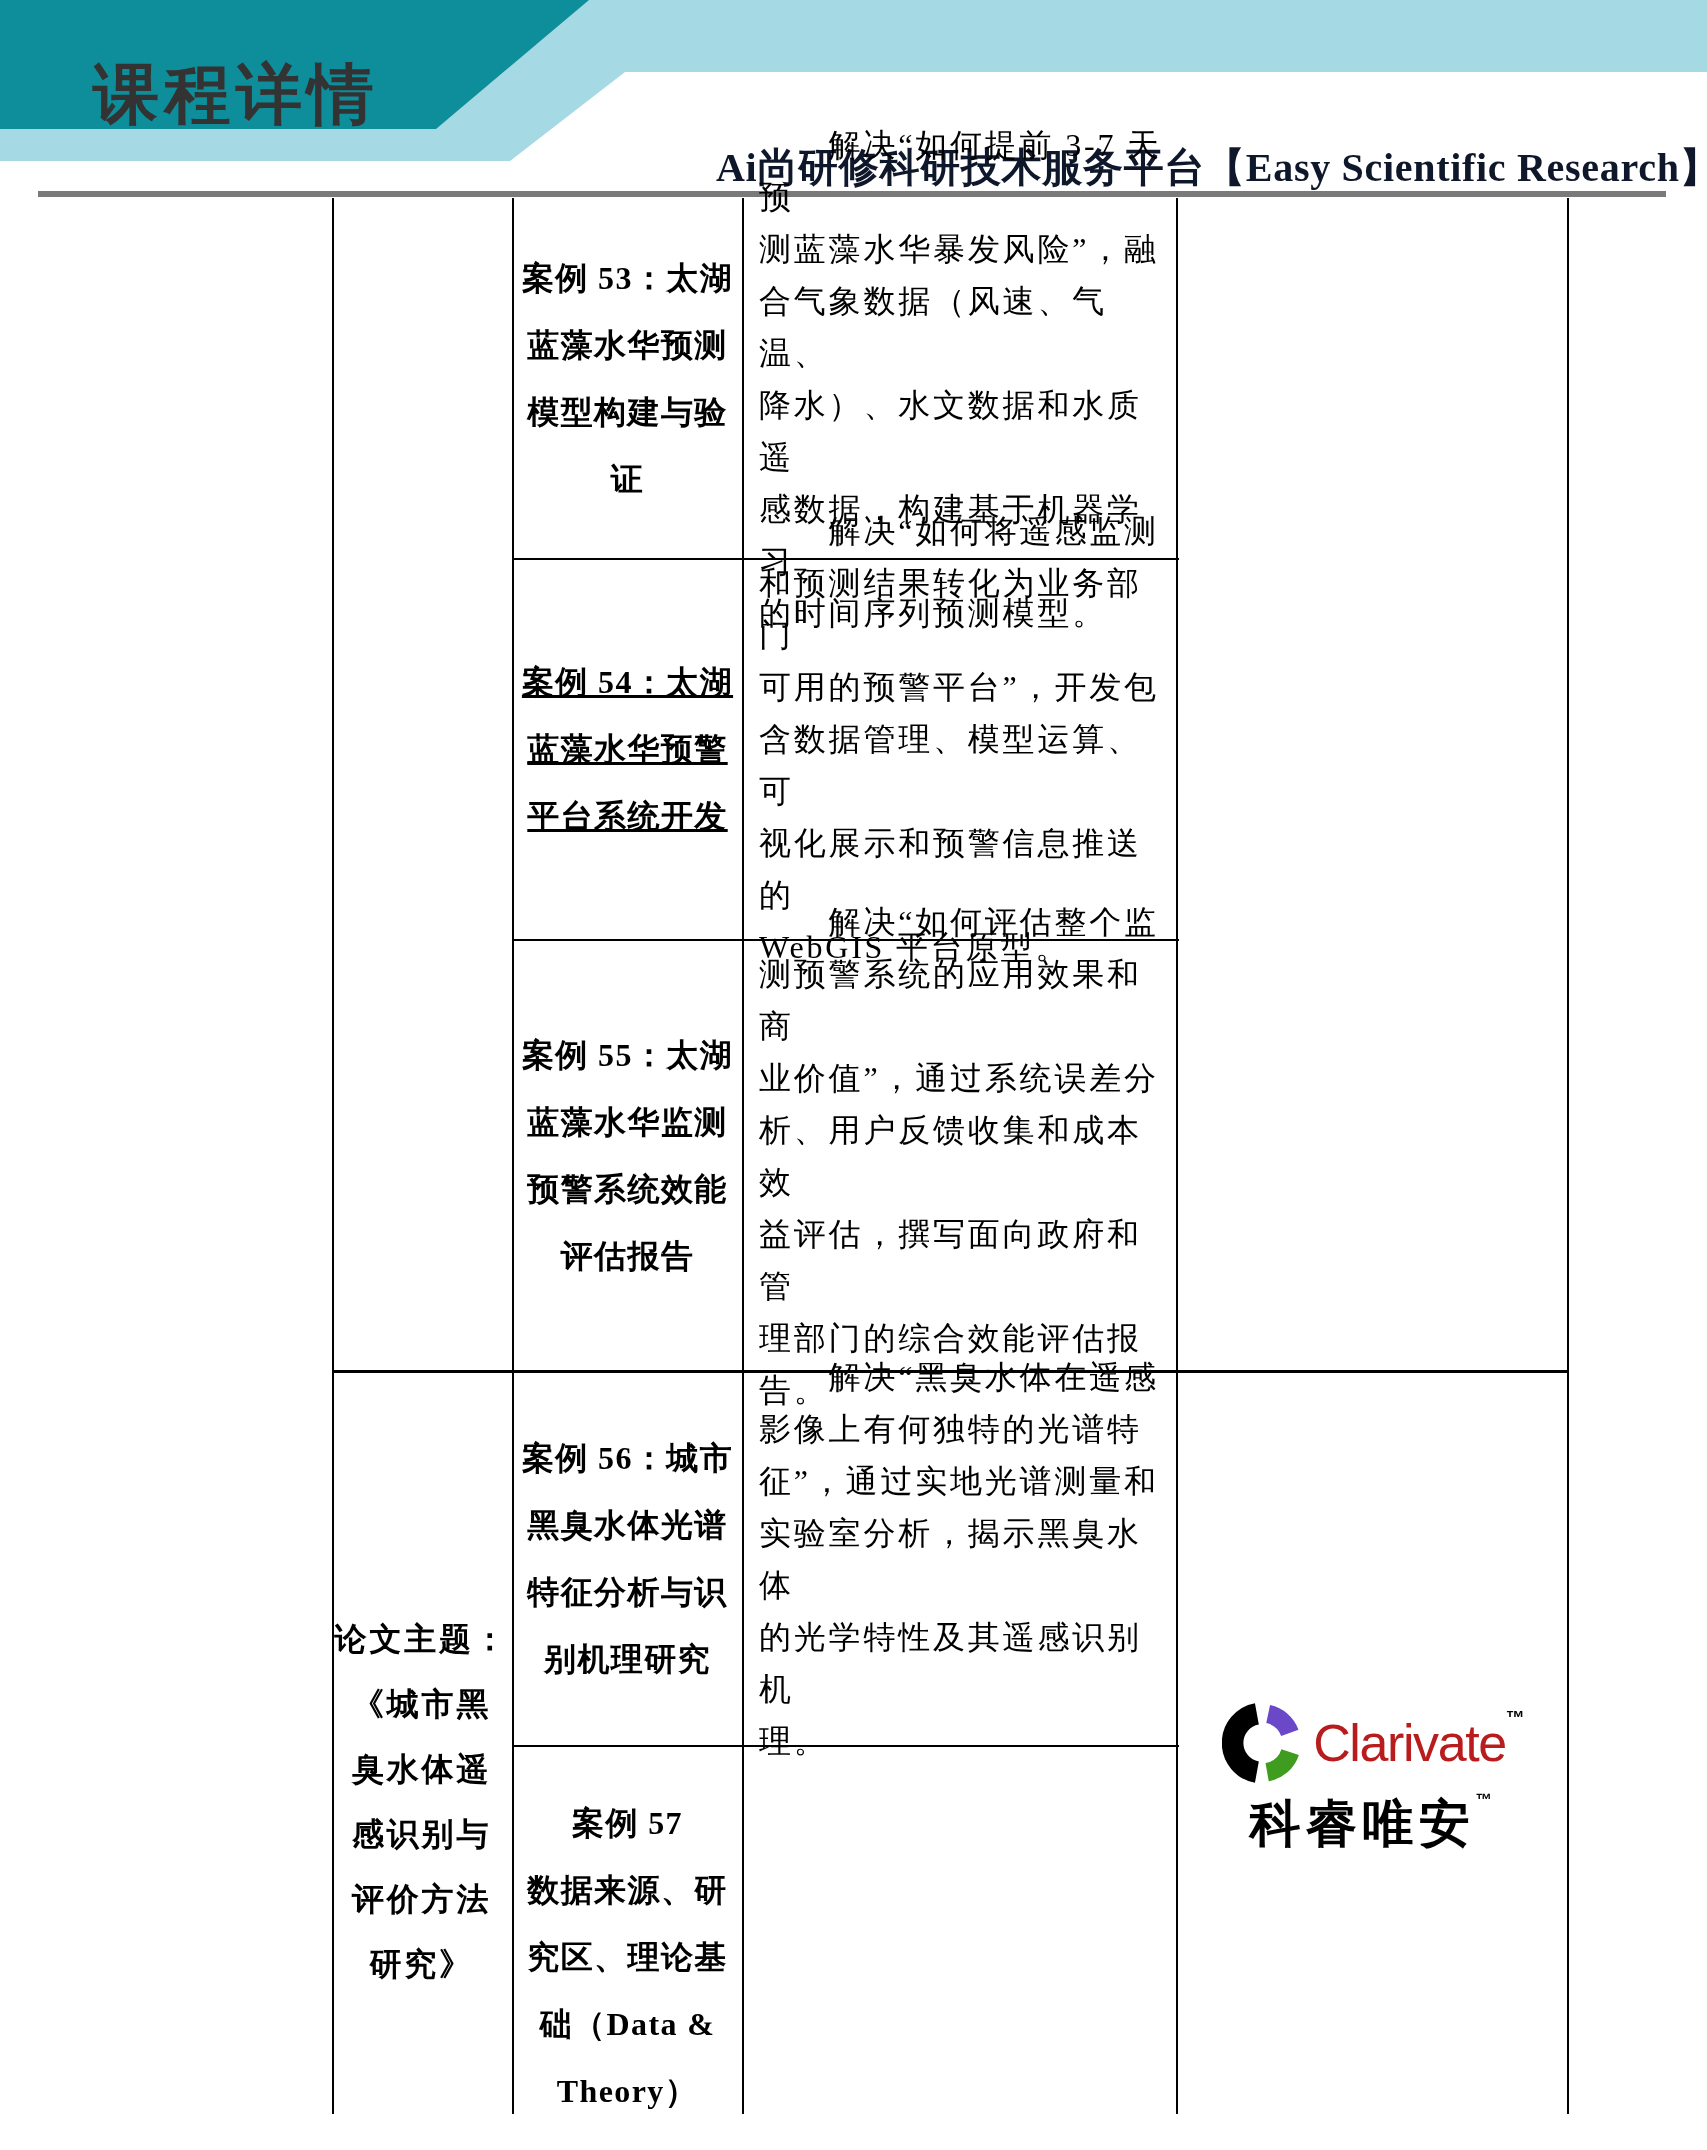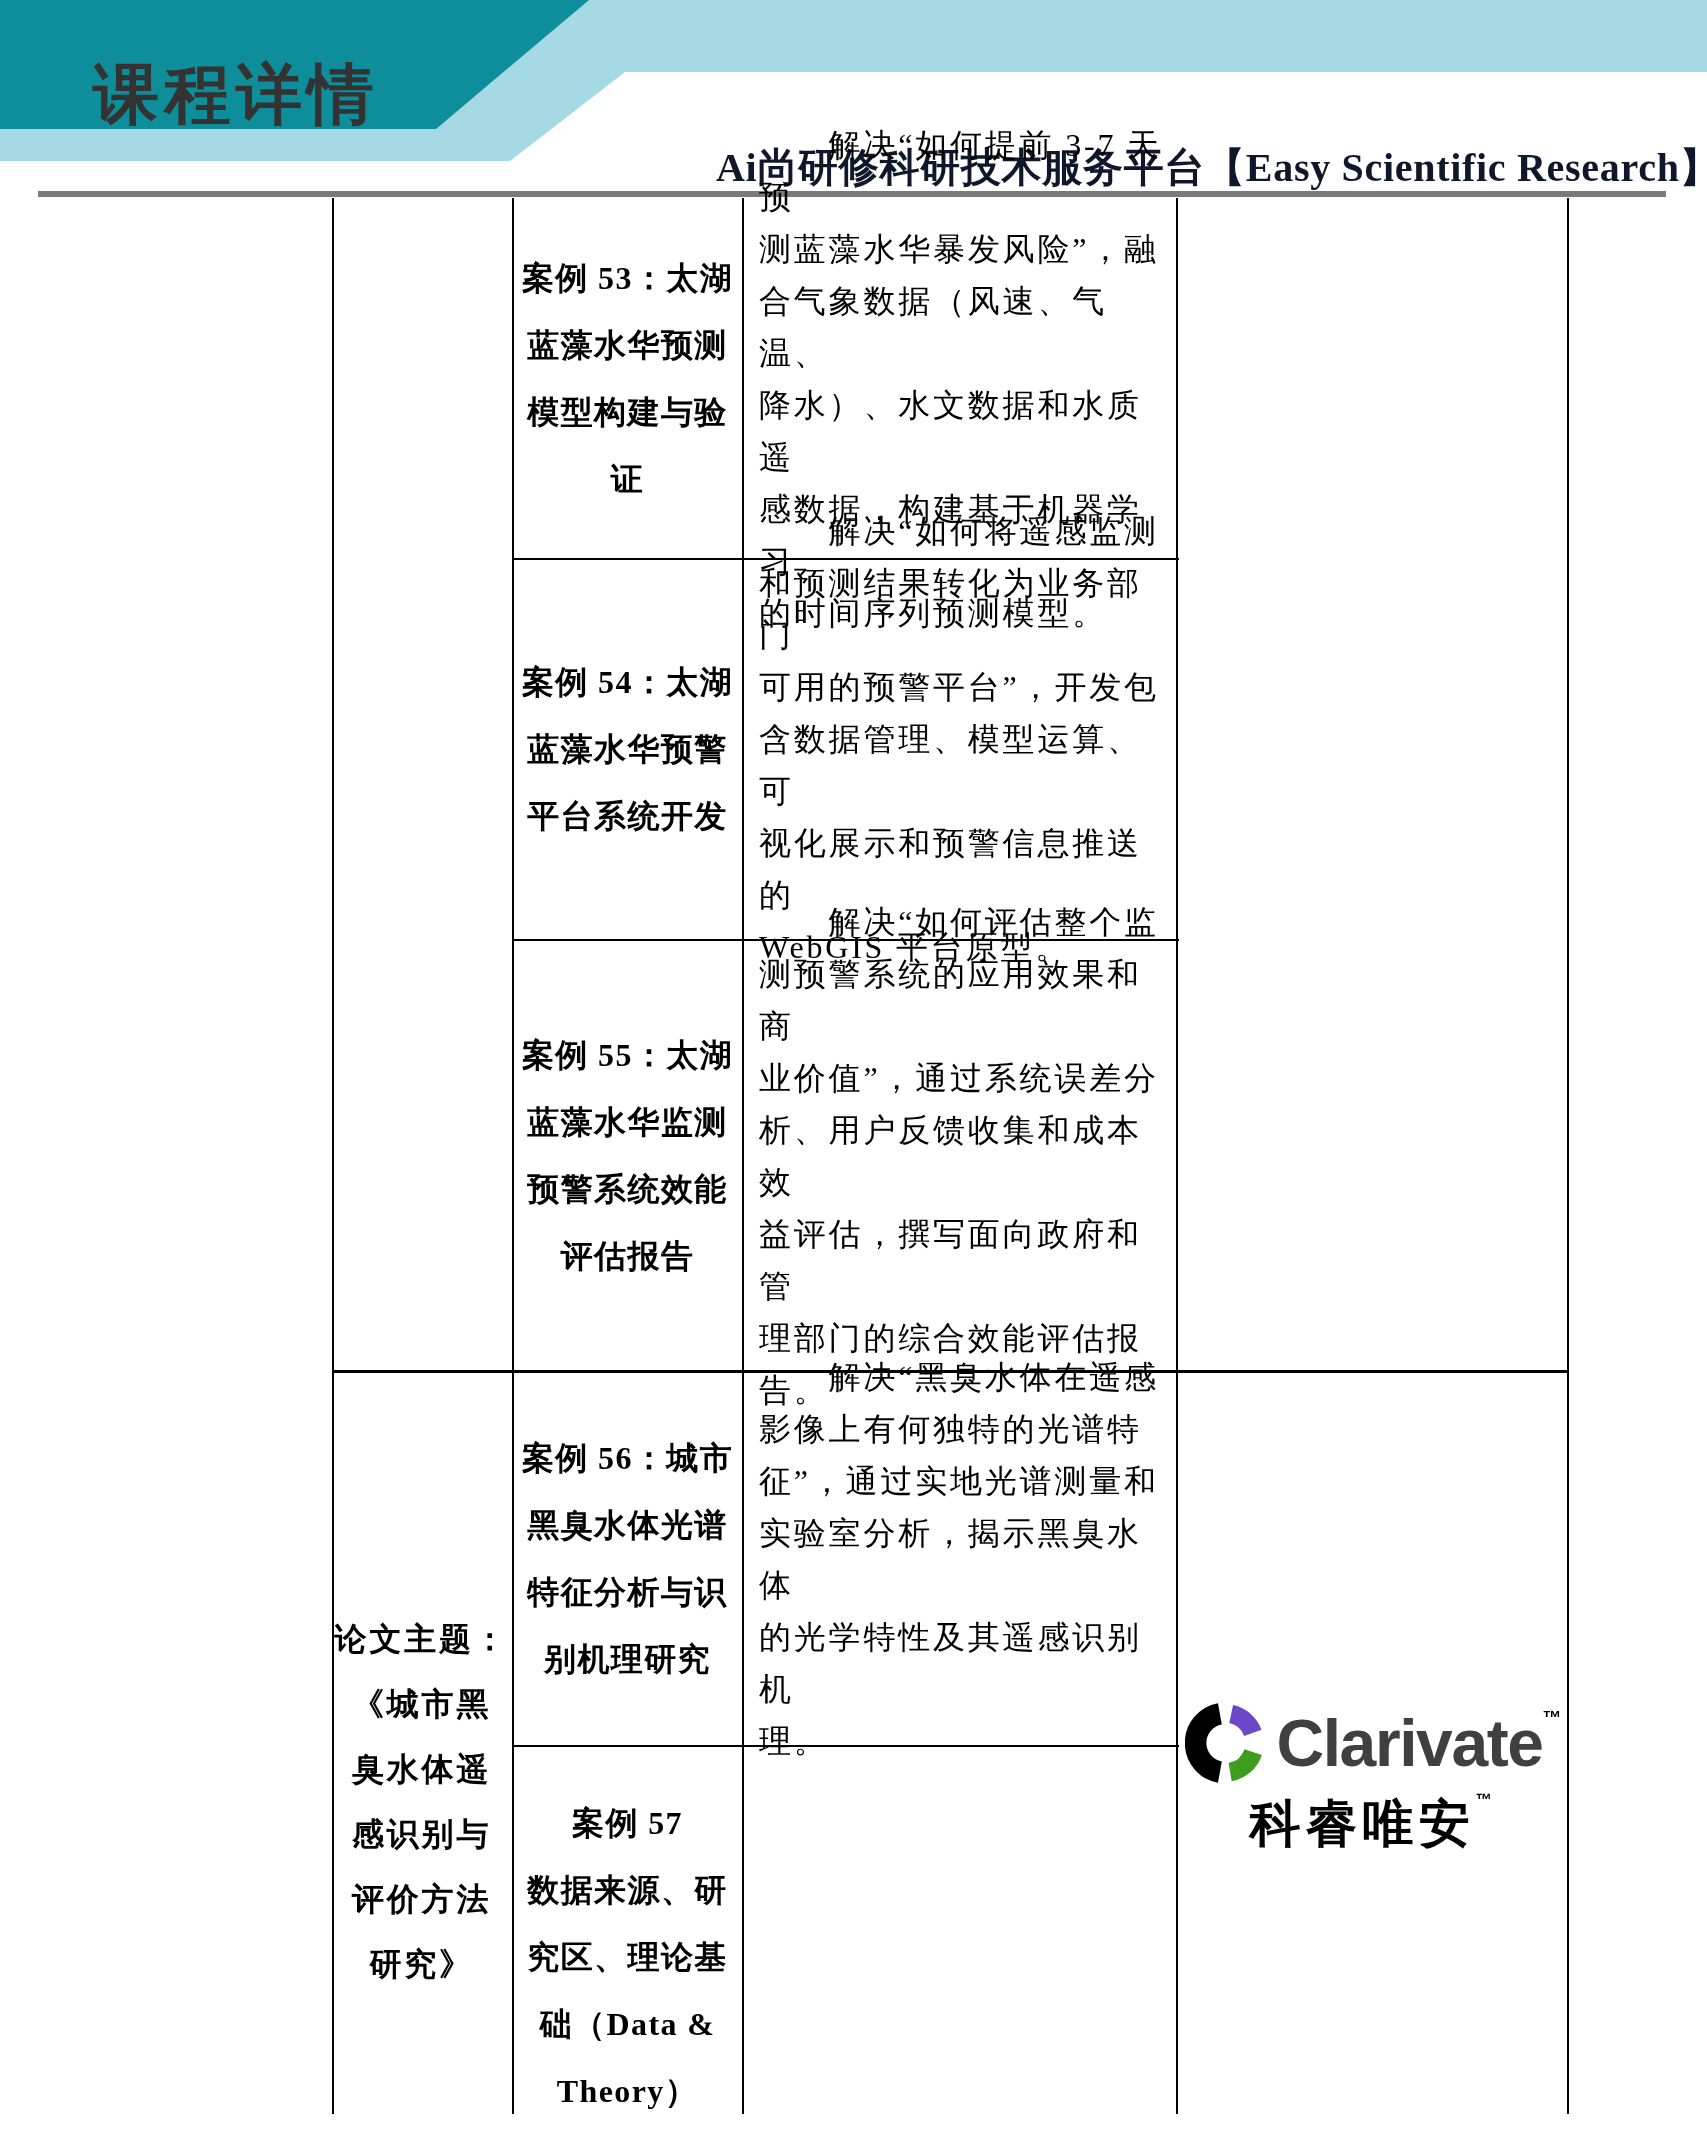--- a/index.html
+++ b/index.html
@@ -40,21 +40,21 @@
     font-size:32px;line-height:52px;letter-spacing:2.8px;text-align:left;white-space:pre-line;
   }
   .left-label{
     font-size:32px;font-weight:bold;line-height:65px;letter-spacing:2.8px;
     text-align:center;white-space:pre-line;
   }
   
   .logo-block{position:absolute;left:0;top:330px;width:100%;display:flex;flex-direction:column;align-items:center;font-family:"Liberation Sans","DejaVu Sans",sans-serif;}
   .logo-row{display:flex;align-items:center;}
   .logo-icon{width:80px;height:80px;margin-right:11px;}
-  .logo-word{font-size:66px;font-weight:bold;color:#404040;letter-spacing:-1.4px;}
+  .logo-word{font-size:52px;font-weight:normal;color:#b91c1c;letter-spacing:-1.4px;}
   .logo-tm{font-size:19px;font-weight:bold;align-self:flex-start;margin-top:4.1px;}
   .logo-cn{font-size:51px;font-weight:bold;letter-spacing:5.5px;margin-top:6.9px;display:flex;}
   .logo-cn .logo-tm{font-size:16.5px;margin-top:0;}
 </style>
 </head>
 <body>
 
 <div class="banner-light"></div>
 <div class="banner-teal"></div>
 <div class="banner-title">课程详情</div>
@@ -83,21 +83,21 @@
   </div>
   <div class="cell" style="left:412px;top:2.1px;width:430px;height:358px;padding-left:15px;padding-right:9.6px;box-sizing:border-box;">
     <div class="desc">　　解决“如何提前 3-7 天预
 测蓝藻水华暴发风险”，融
 合气象数据（风速、气温、
 降水）、水文数据和水质遥
 感数据，构建基于机器学习
 的时间序列预测模型。</div>
   </div>
 
-  <div class="cell" style="left:182px;top:362px;width:227px;height:379px;">
+  <div class="cell" style="left:182px;top:362px;width:227px;height:379px;text-decoration:underline;">
     <div class="case-title">案例 54：太湖
 蓝藻水华预警
 平台系统开发</div>
   </div>
   <div class="cell" style="left:412px;top:351px;width:430px;height:379px;padding-left:15px;padding-right:9.6px;box-sizing:border-box;">
     <div class="desc">　　解决“如何将遥感监测
 和预测结果转化为业务部门
 可用的预警平台”，开发包
 含数据管理、模型运算、可
 视化展示和预警信息推送的

